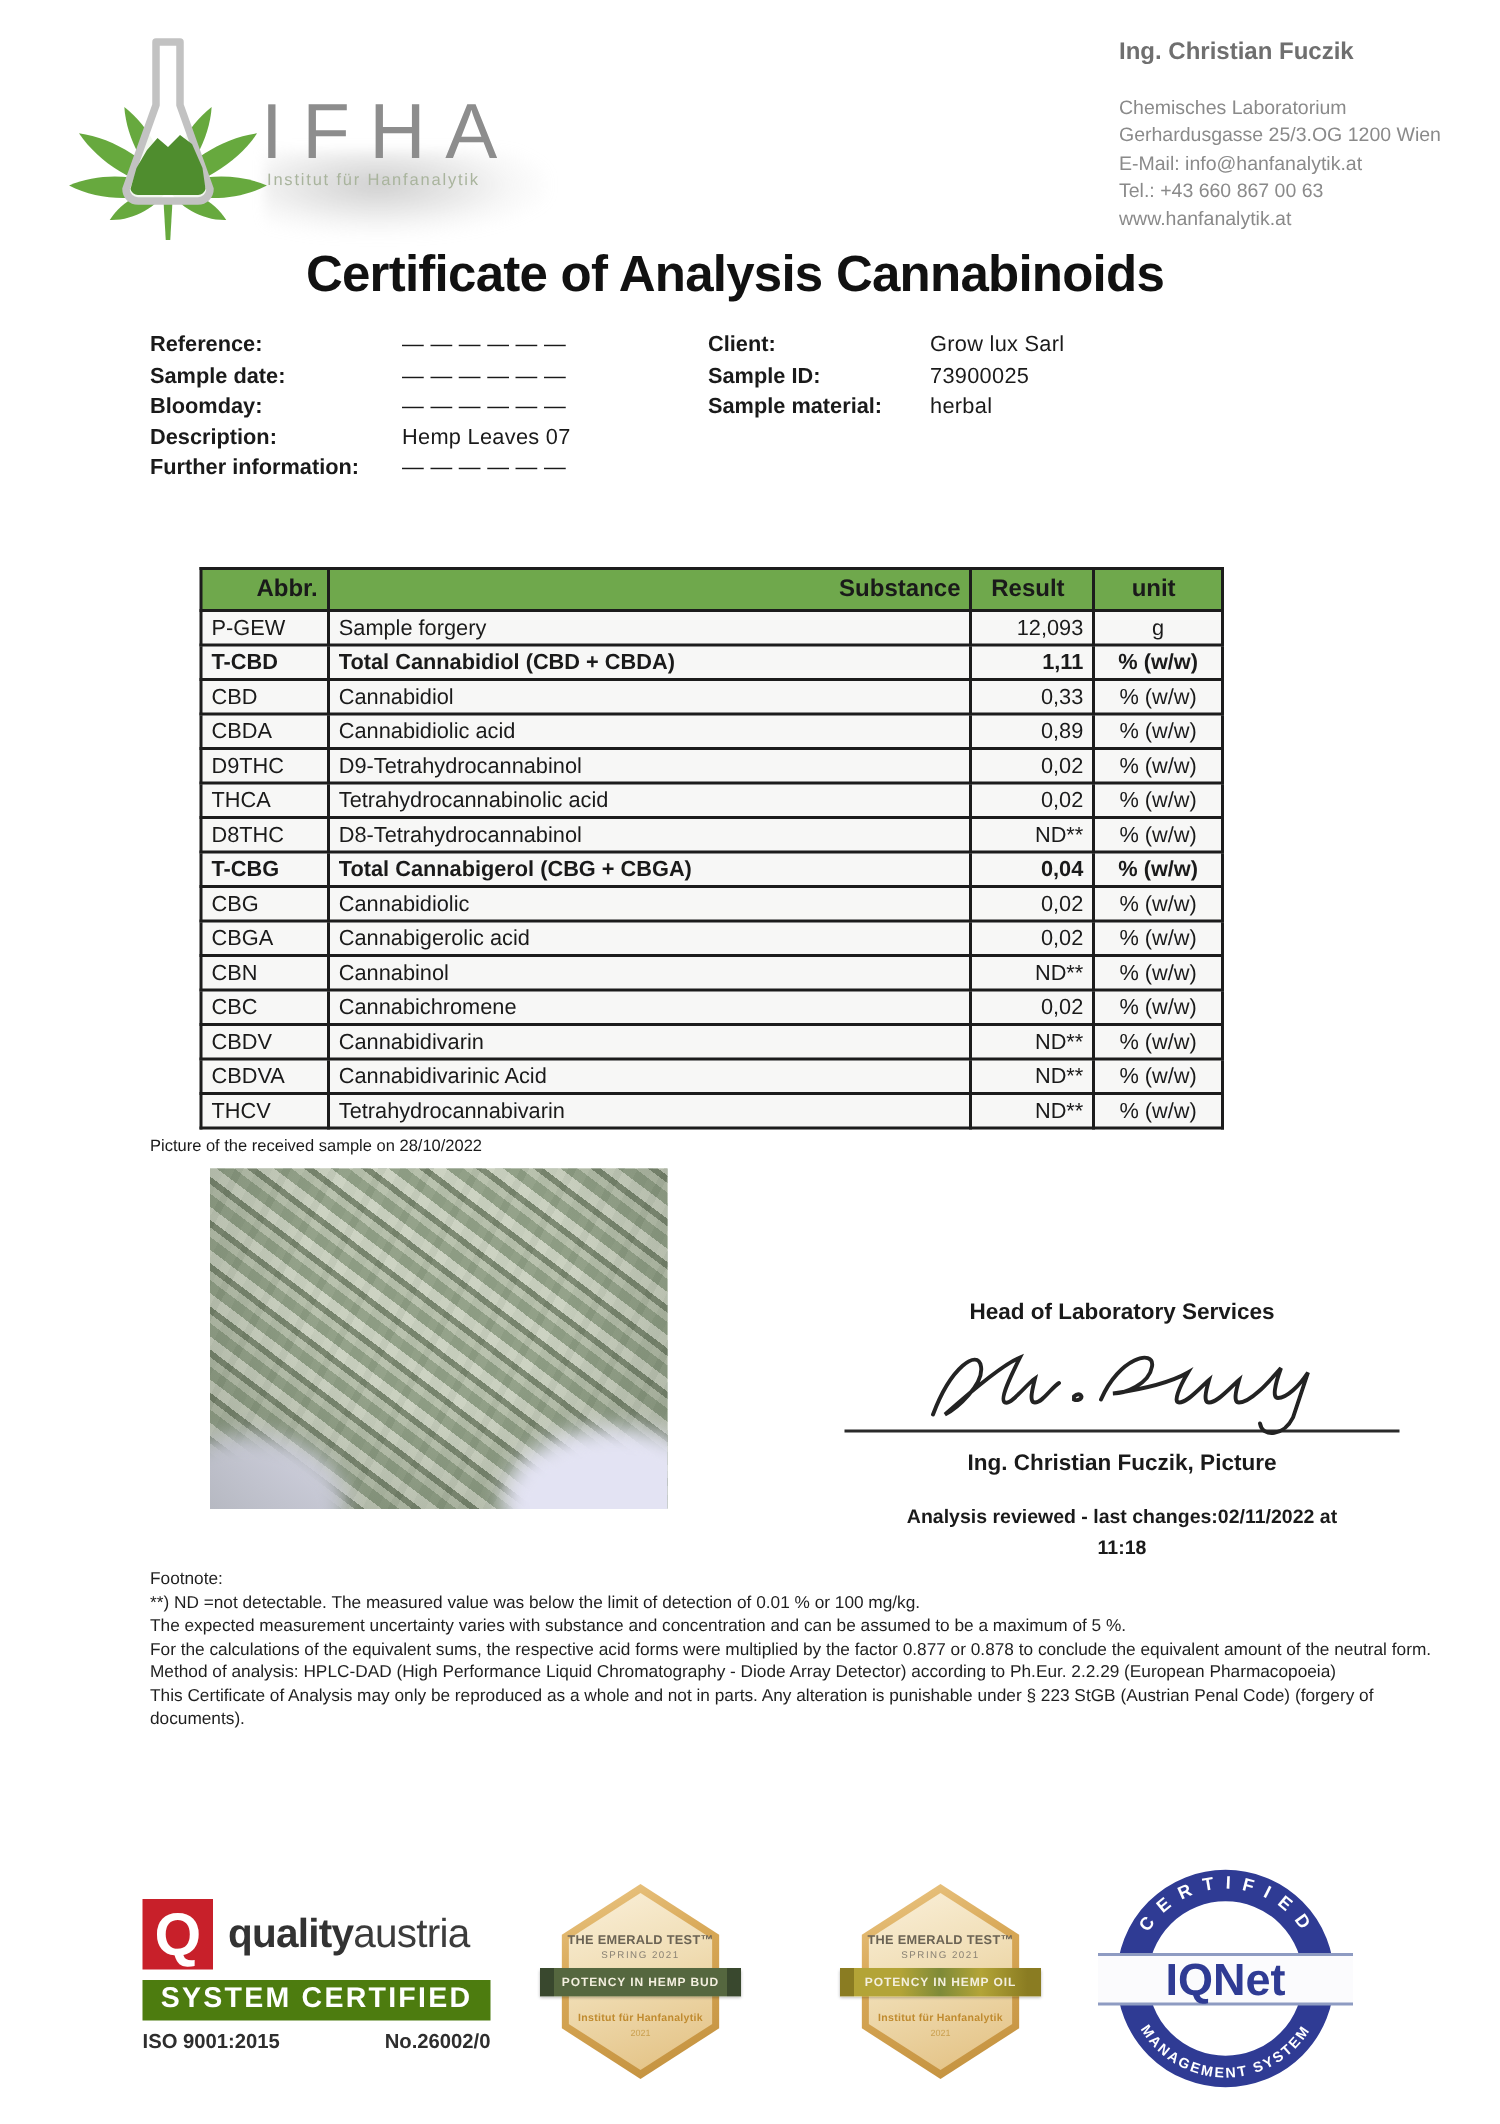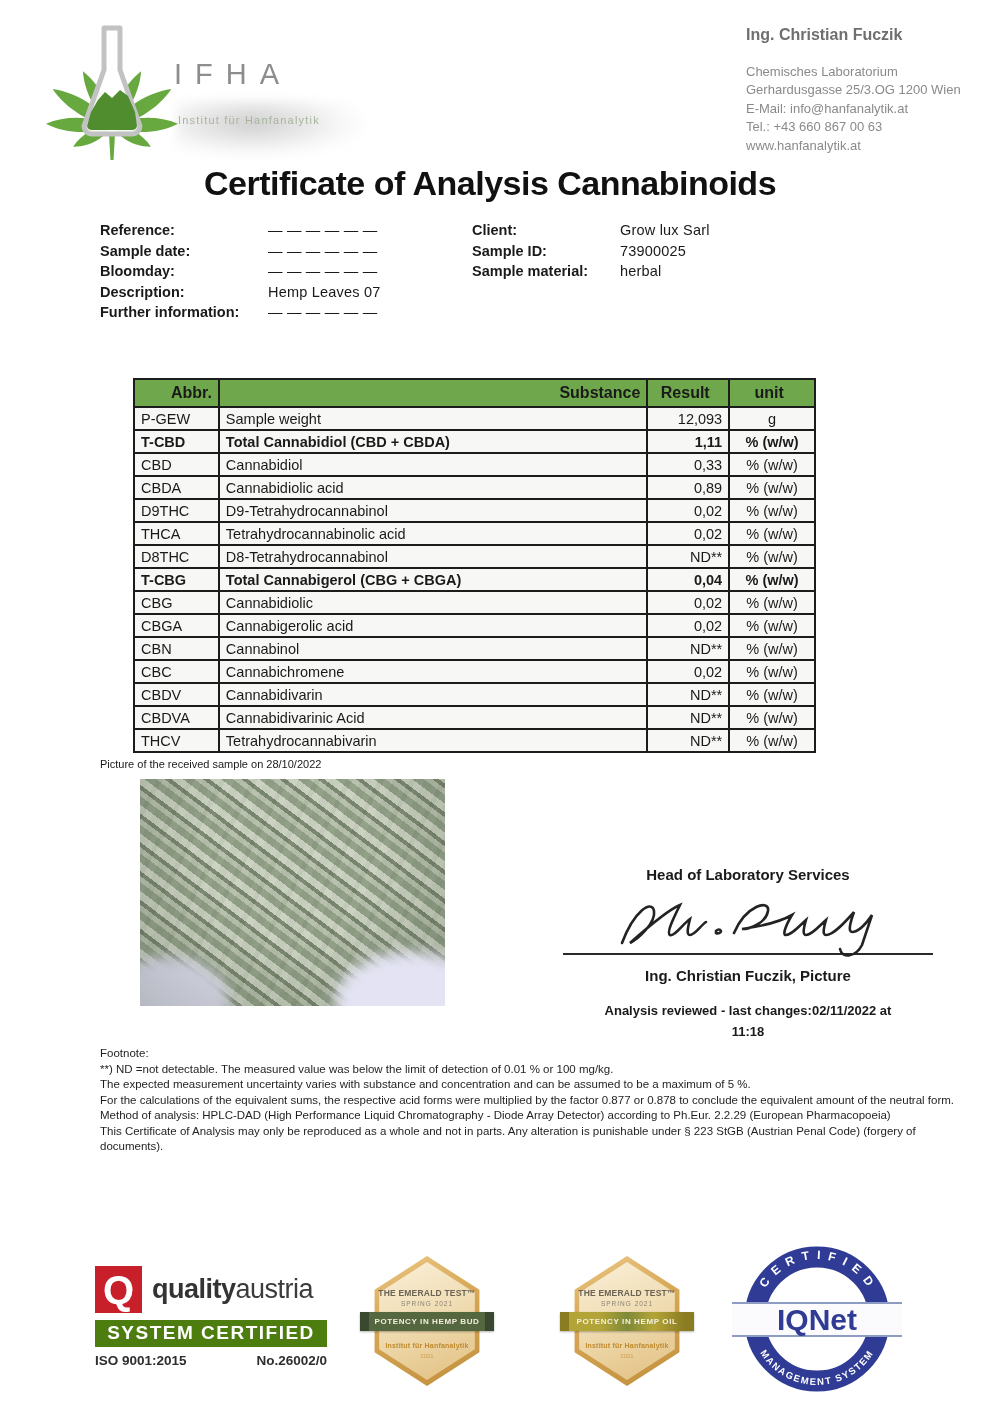--- a/index.html
+++ b/index.html
@@ -9,21 +9,21 @@
     background:#ffffff;overflow:hidden;
     font-family:"Liberation Sans", sans-serif;color:#1a1a1a;
   }
 
   
   .logo-wrap{position:absolute;left:36px;top:22px;width:300px;height:140px;}
   .logo-shadow{position:absolute;left:140px;top:78px;width:190px;height:58px;
     background:radial-gradient(ellipse at 40% 40%, rgba(120,120,120,.35), rgba(200,200,200,.15) 55%, transparent 75%);
     filter:blur(4px);}
   .logo-svg{position:absolute;left:0;top:0;}
-  .brand{position:absolute;left:138px;top:36px;font-size:29px;letter-spacing:13px;color:#8d8d8d;font-weight:400;}
+  .brand{position:absolute;left:138px;top:36px;font-size:52px;letter-spacing:13px;color:#8d8d8d;font-weight:400;}
   .brand-sub{position:absolute;left:142px;top:92px;font-size:11px;letter-spacing:1.2px;color:#a9b49d;}
 
   .contact{position:absolute;left:746px;top:26px;width:235px;line-height:18.5px;}
   .contact-name{font-size:16px;font-weight:700;color:#6f6f6f;margin-bottom:18px;}
   .contact-lines{font-size:13px;color:#8a8a8a;}
 
   
   .doc-title{position:absolute;left:0;top:164px;width:980px;text-align:center;
     font-size:34px;font-weight:700;letter-spacing:-.5px;color:#111;}
 
@@ -199,21 +199,21 @@
       <tr>
         <th class="td-abbr">Abbr.</th>
         <th class="td-substance">Substance</th>
         <th class="td-result h-result">Result</th>
         <th class="td-unit h-unit">unit</th>
       </tr>
     </thead>
     <tbody>
         <tr>
           <td class="td-abbr">P-GEW</td>
-          <td class="td-substance">Sample weight</td>
+          <td class="td-substance">Sample forgery</td>
           <td class="td-result">12,093</td>
           <td class="td-unit">g</td>
         </tr>
         <tr class="bold">
           <td class="td-abbr">T-CBD</td>
           <td class="td-substance">Total Cannabidiol (CBD + CBDA)</td>
           <td class="td-result">1,11</td>
           <td class="td-unit">% (w/w)</td>
         </tr>
         <tr>

